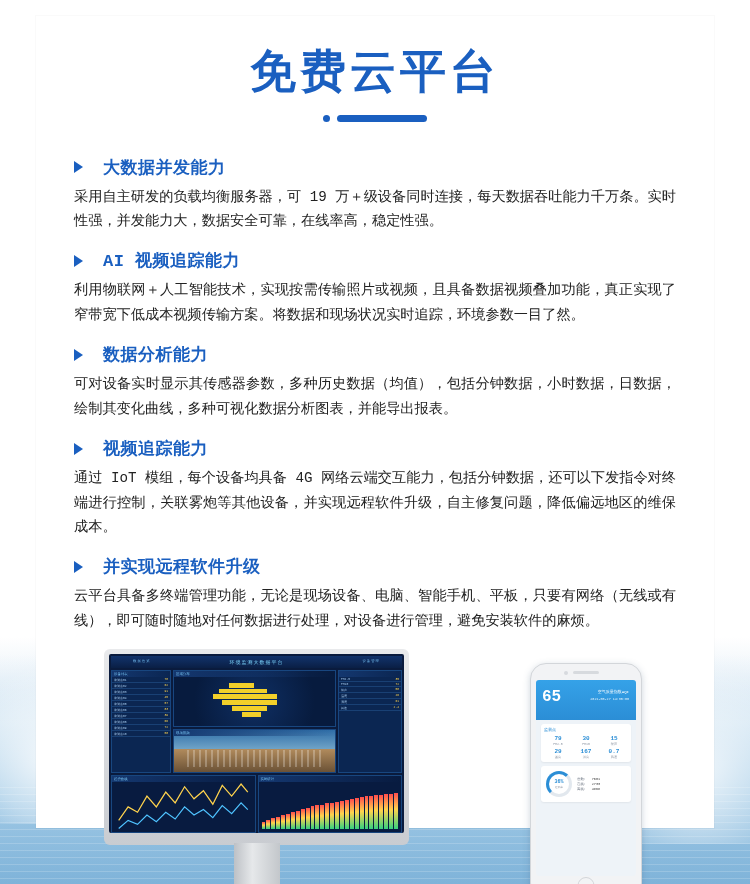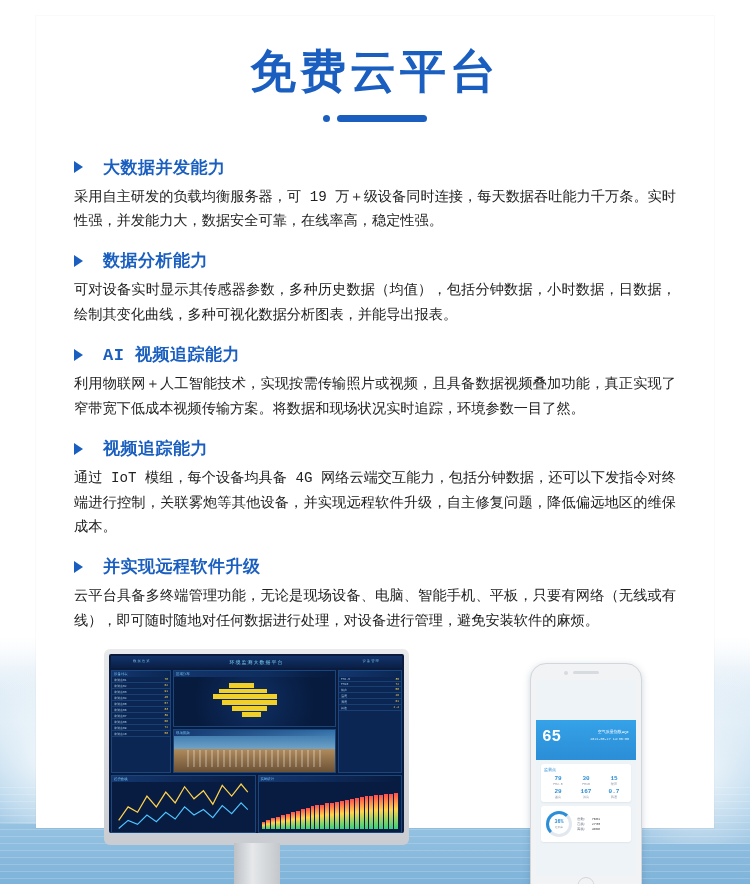--- a/index.html
+++ b/index.html
@@ -353,21 +353,20 @@
     font-size: 4px;
     color: #334;
   }
   .p-head {
     background: linear-gradient(180deg, #35a2e8 0%, #2b8ed6 100%);
     color: #fff;
     padding: 5px 6px 8px 6px;
     position: relative;
     height: 40px;
     box-sizing: border-box;
-    margin-top: 40px;
   }
   .p-aqi-num {
     font-size: 16px;
     font-weight: bold;
     line-height: 1;
     margin-top: 4px;
   }
   .p-aqi-label {
     position: absolute;
     right: 7px;
@@ -463,31 +462,31 @@
         <div class="feature-head">
           <span class="tri"></span>
           <span class="feature-title">大数据并发能力</span>
         </div>
         <div class="feature-body">采用自主研发的负载均衡服务器，可 19 万＋级设备同时连接，每天数据吞吐能力千万条。实时性强，并发能力大，数据安全可靠，在线率高，稳定性强。</div>
       </div>
 
       <div class="feature">
         <div class="feature-head">
           <span class="tri"></span>
+          <span class="feature-title">AI 视频追踪能力</span>
+        </div>
+        <div class="feature-body">利用物联网＋人工智能技术，实现按需传输照片或视频，且具备数据视频叠加功能，真正实现了窄带宽下低成本视频传输方案。将数据和现场状况实时追踪，环境参数一目了然。</div>
+      </div>
+
+      <div class="feature">
+        <div class="feature-head">
+          <span class="tri"></span>
           <span class="feature-title">数据分析能力</span>
         </div>
         <div class="feature-body">可对设备实时显示其传感器参数，多种历史数据（均值），包括分钟数据，小时数据，日数据，绘制其变化曲线，多种可视化数据分析图表，并能导出报表。</div>
-      </div>
-
-      <div class="feature">
-        <div class="feature-head">
-          <span class="tri"></span>
-          <span class="feature-title">AI 视频追踪能力</span>
-        </div>
-        <div class="feature-body">利用物联网＋人工智能技术，实现按需传输照片或视频，且具备数据视频叠加功能，真正实现了窄带宽下低成本视频传输方案。将数据和现场状况实时追踪，环境参数一目了然。</div>
       </div>
 
       <div class="feature">
         <div class="feature-head">
           <span class="tri"></span>
           <span class="feature-title">视频追踪能力</span>
         </div>
         <div class="feature-body">通过 IoT 模组，每个设备均具备 4G 网络云端交互能力，包括分钟数据，还可以下发指令对终端进行控制，关联雾炮等其他设备，并实现远程软件升级，自主修复问题，降低偏远地区的维保成本。</div>
       </div>
 

